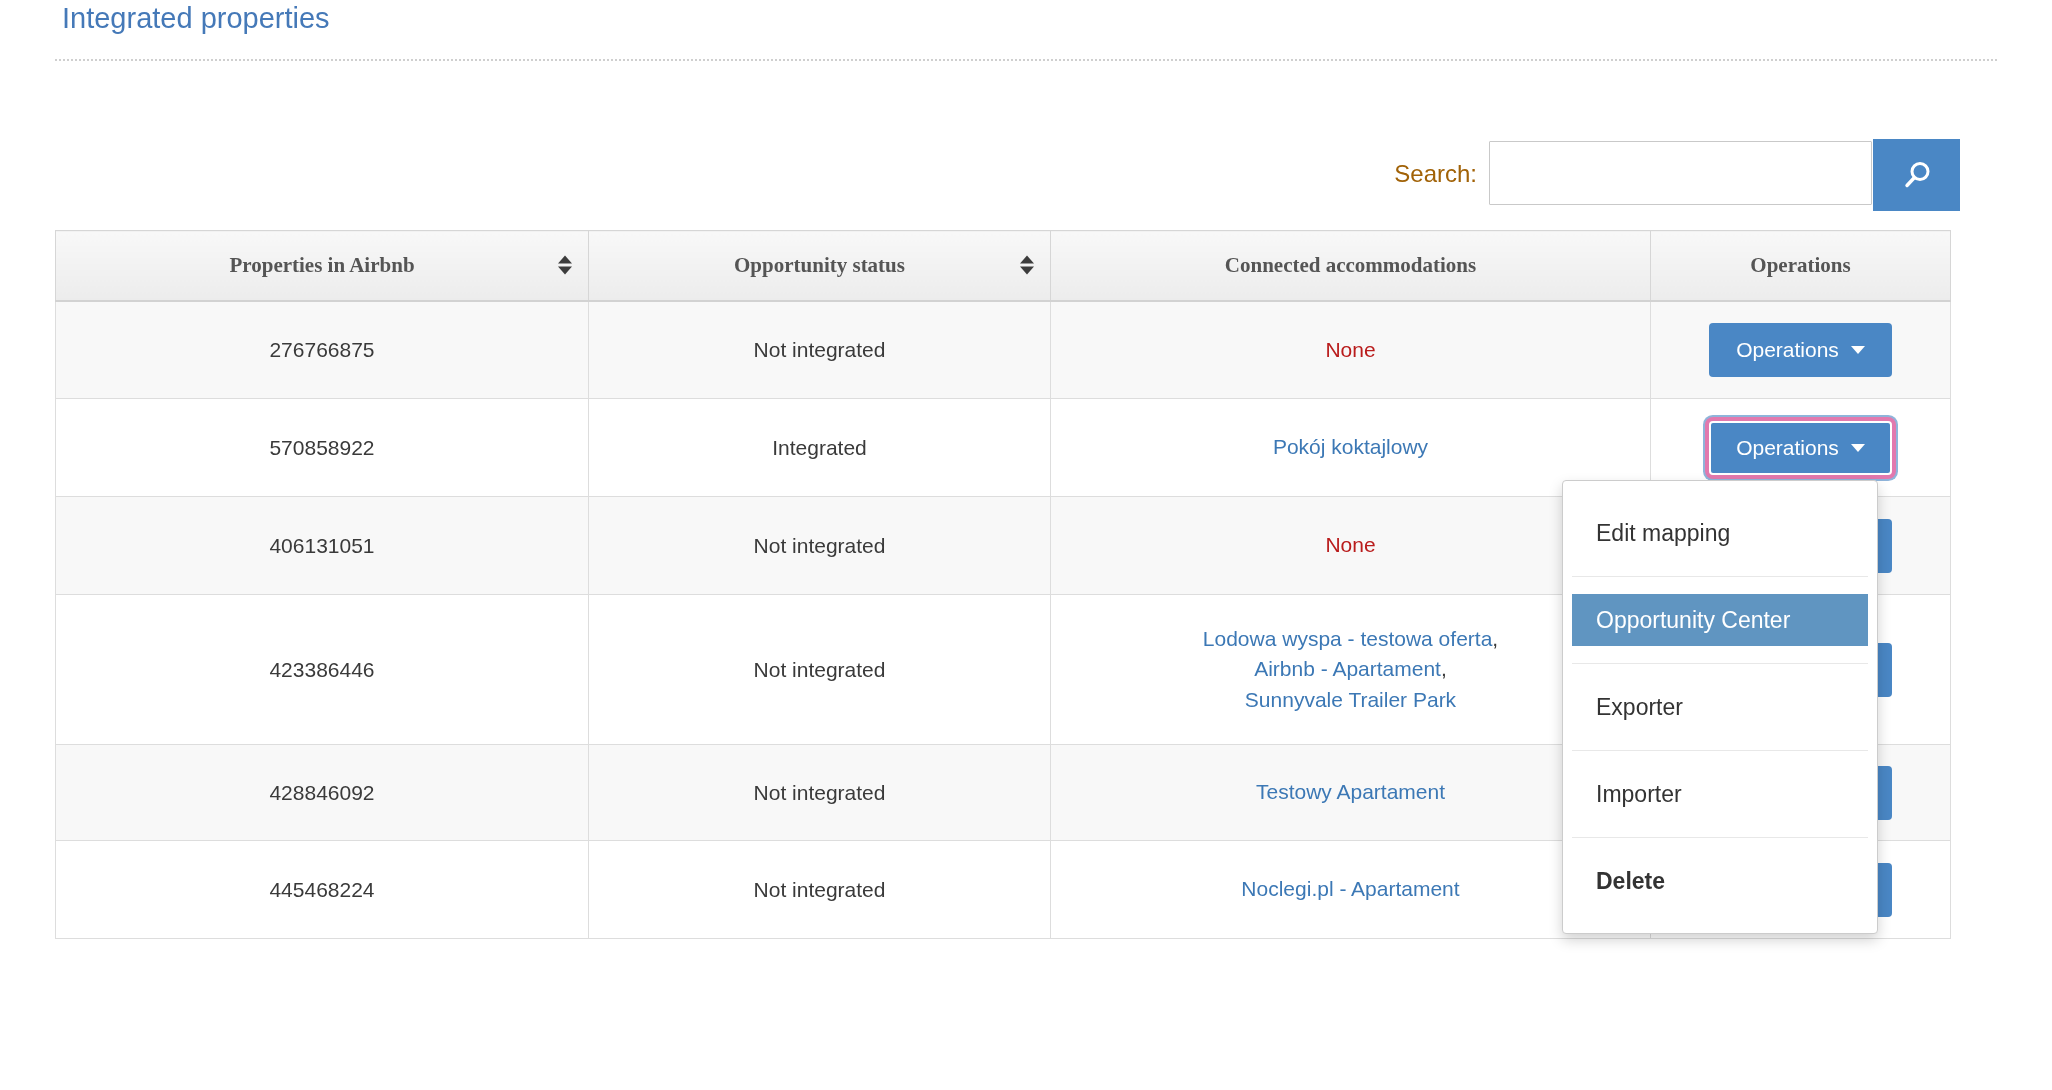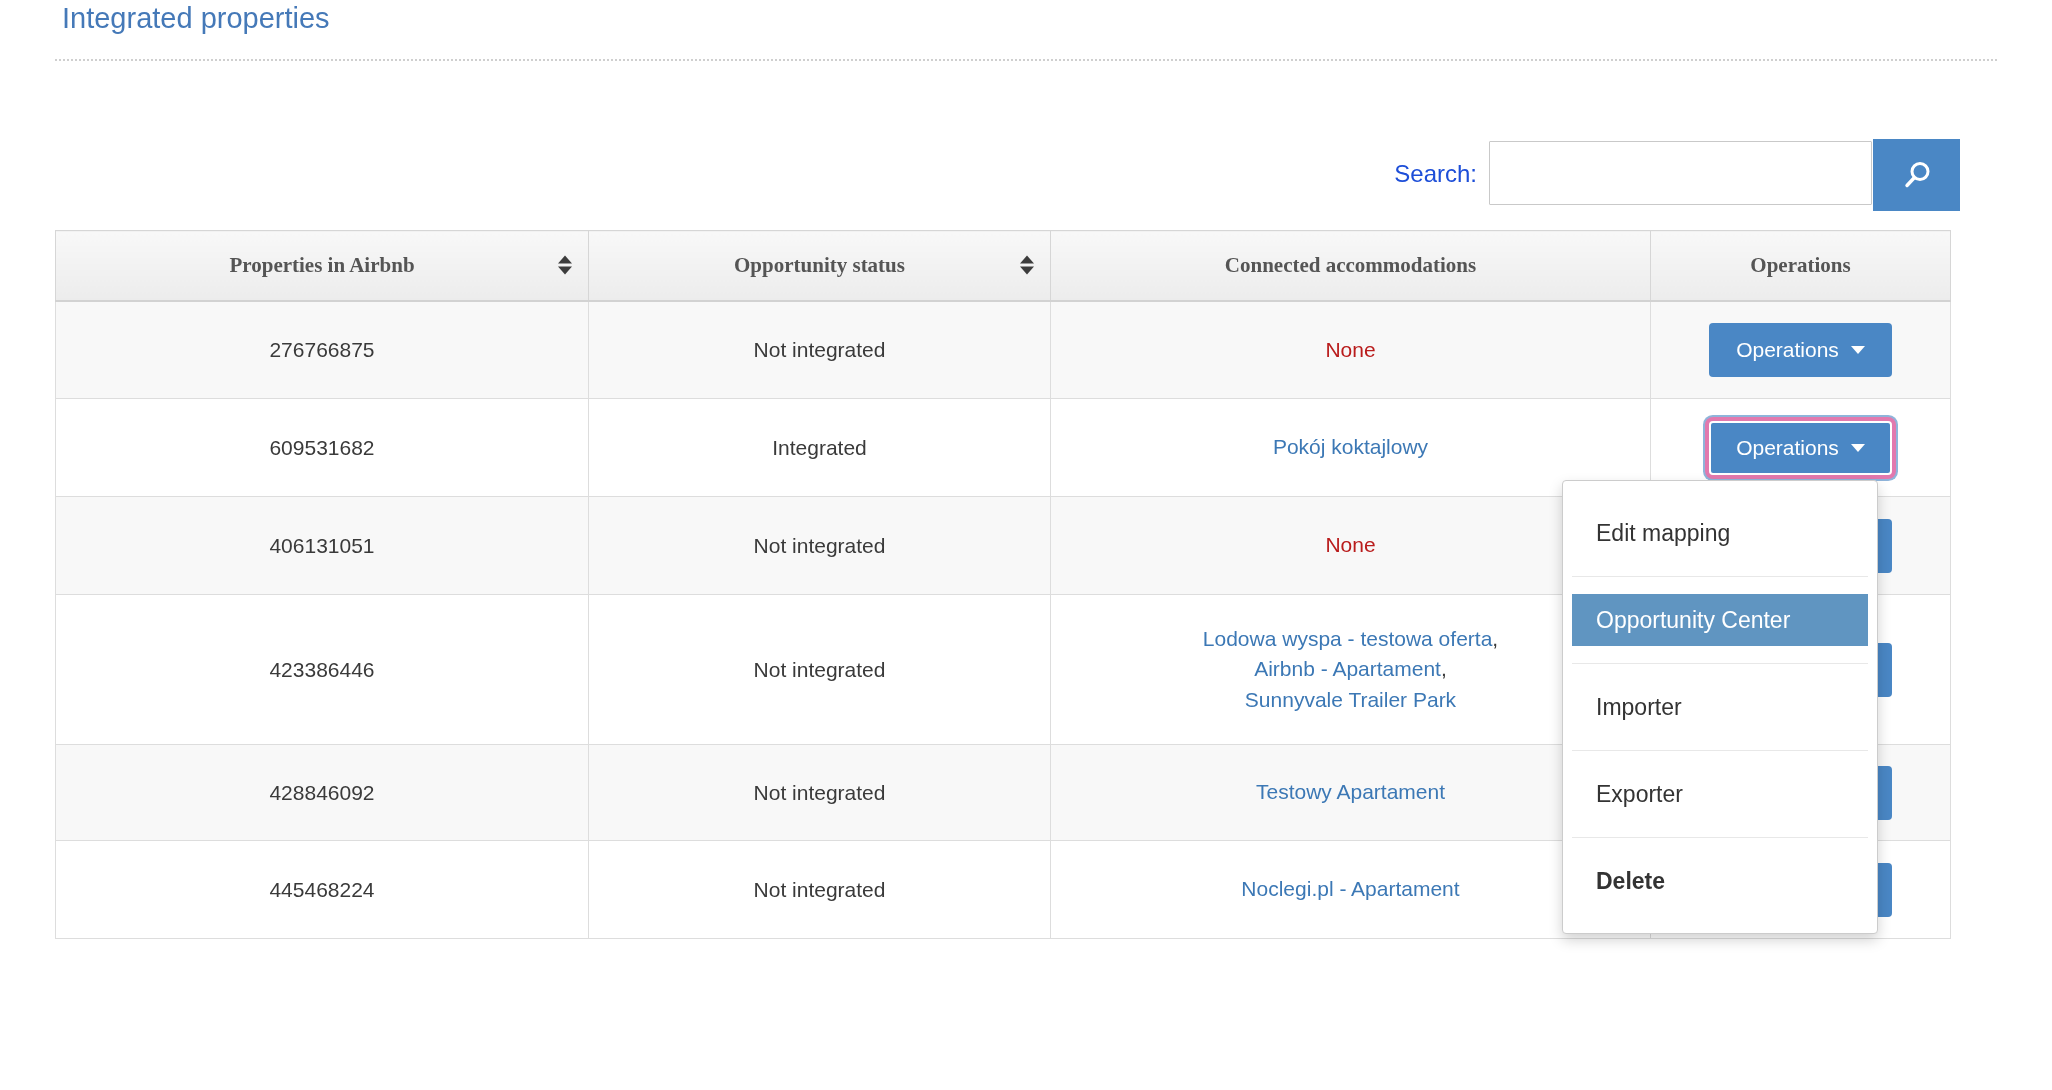--- a/index.html
+++ b/index.html
@@ -5,21 +5,21 @@
   * { box-sizing: border-box; margin: 0; padding: 0; }
   html, body { background: #fff; }
   body { font-family: "Liberation Sans", sans-serif; }
   .page { position: relative; width: 2052px; height: 1090px; background: #fff; overflow: hidden; }
 
   
   .page-title { position: absolute; left: 62px; top: 2px; font-size: 29px; font-weight: 400; color: #4579b8; }
   .title-divider { position: absolute; left: 55px; top: 59px; width: 1942px; border-top: 2px dotted #cfcfcf; }
 
   
-  .search-label { position: absolute; left: 1330px; top: 160px; width: 147px; text-align: right; font-size: 24px; color: #1d4ed8; }
+  .search-label { position: absolute; left: 1330px; top: 160px; width: 147px; text-align: right; font-size: 24px; color: #a16207; }
   .search-input { position: absolute; left: 1489px; top: 141px; width: 383px; height: 64px; border: 1px solid #c9c9c9; border-radius: 1px; font-size: 22px; padding: 0 14px; color: #333; outline: none; }
   .search-btn { position: absolute; left: 1873px; top: 139px; width: 87px; height: 72px; background: #4a87c5; border: none; display: flex; align-items: center; justify-content: center; cursor: pointer; }
 
   
   .props-table { position: absolute; left: 55px; top: 230px; width: 1895px; border-collapse: collapse; table-layout: fixed; }
   .props-table th, .props-table td { border: 1px solid #ddd; text-align: center; vertical-align: middle; }
   .props-table thead th { height: 70px; background: linear-gradient(#f8f8f8, #ececec); font-size: 21px; font-weight: 600; color: #555; position: relative; border-color: #d6d6d6; border-bottom: 2px solid #d2d2d2; font-family: Liberation Serif, serif; }
   .col-1 { width: 533px; } .col-2 { width: 462px; } .col-3 { width: 600px; } .col-4 { width: 300px; }
   .props-table tbody tr.odd  td { background: #f8f8f8; }
   .props-table tbody tr.even td { background: #ffffff; }
@@ -103,21 +103,21 @@
           <span class="none-text">None</span>
         </td>
         <td>
           <button class="ops-btn">
             <span>Operations</span>
             <span class="caret"></span>
           </button>
         </td>
       </tr>
       <tr class="even h-norm">
-        <td>609531682</td>
+        <td>570858922</td>
         <td class="status-ok">Integrated</td>
         <td class="acc-cell">
           <a class="acc-link">Pokój koktajlowy</a>
         </td>
         <td>
           <button class="ops-btn active">
             <span>Operations</span>
             <span class="caret"></span>
           </button>
         </td>
@@ -186,23 +186,23 @@
   </table>
 
   <ul class="dropdown-menu">
     <li>
         <a>Edit mapping</a>
       </li>
     <li class="highlighted">
         <a>Opportunity Center</a>
       </li>
     <li>
+        <a>Exporter</a>
+      </li>
+    <li>
         <a>Importer</a>
       </li>
     <li>
-        <a>Exporter</a>
-      </li>
-    <li>
         <a>Delete</a>
       </li>
   </ul>
 
 </div>
 
 </body></html>

